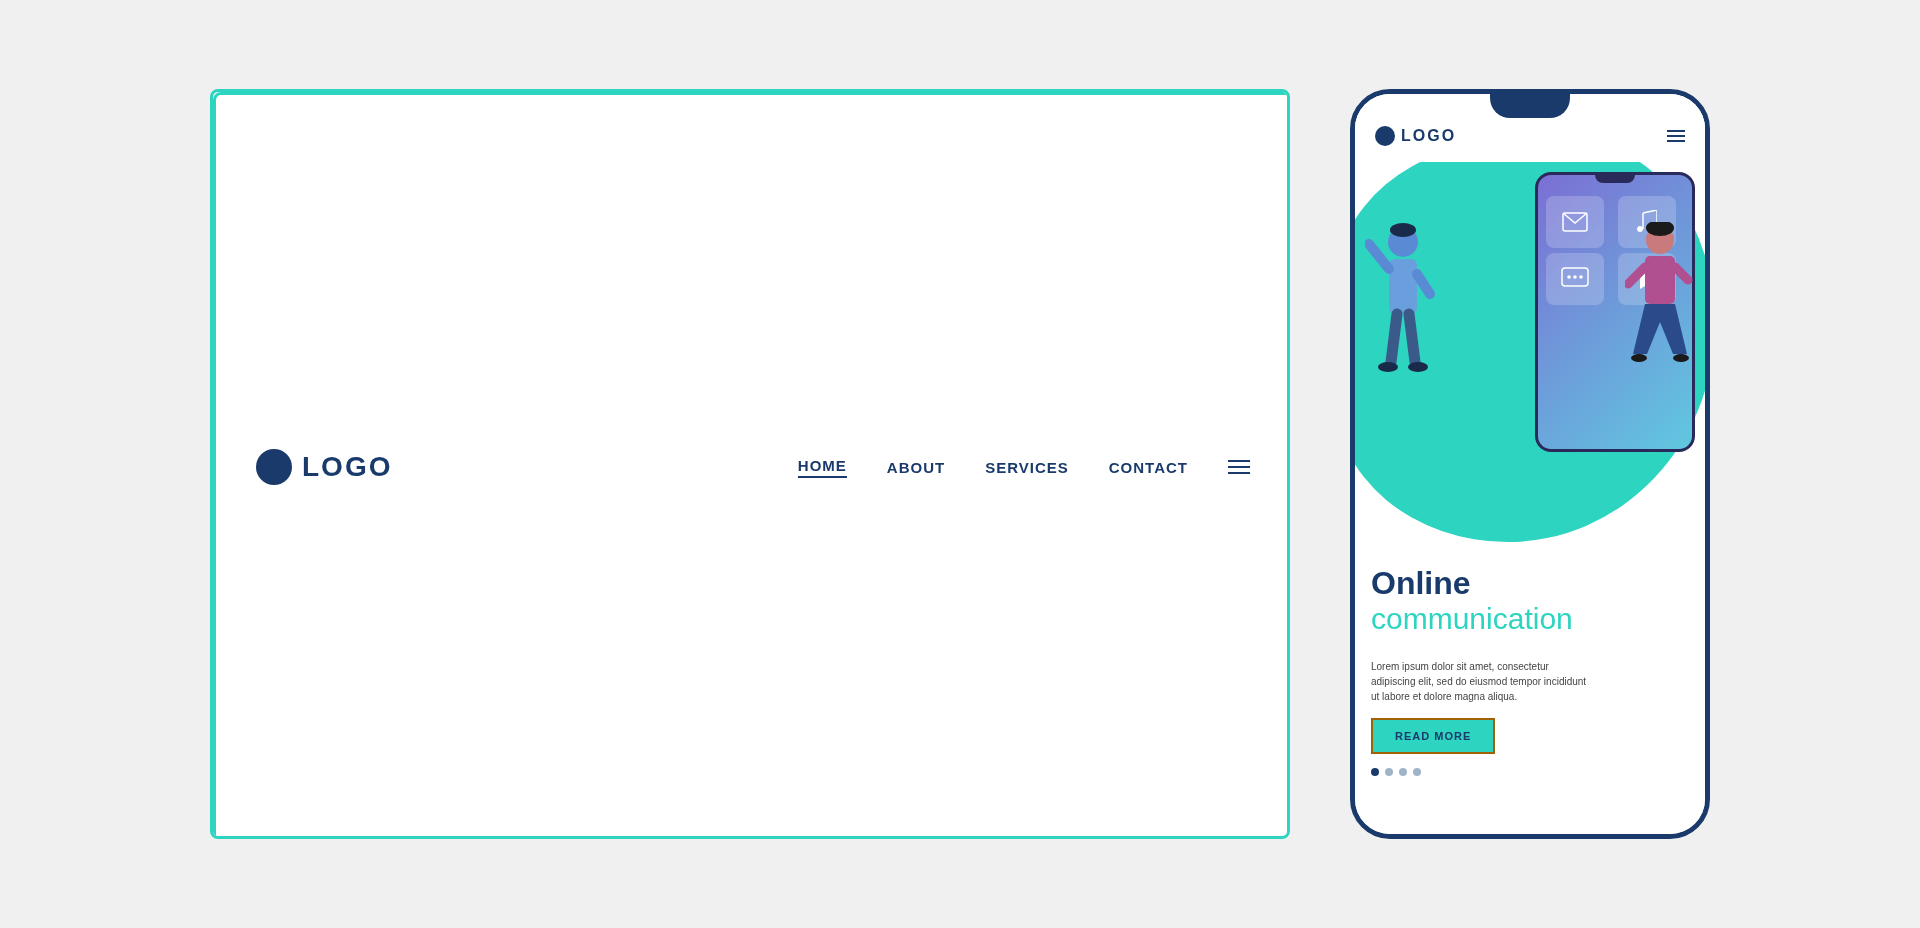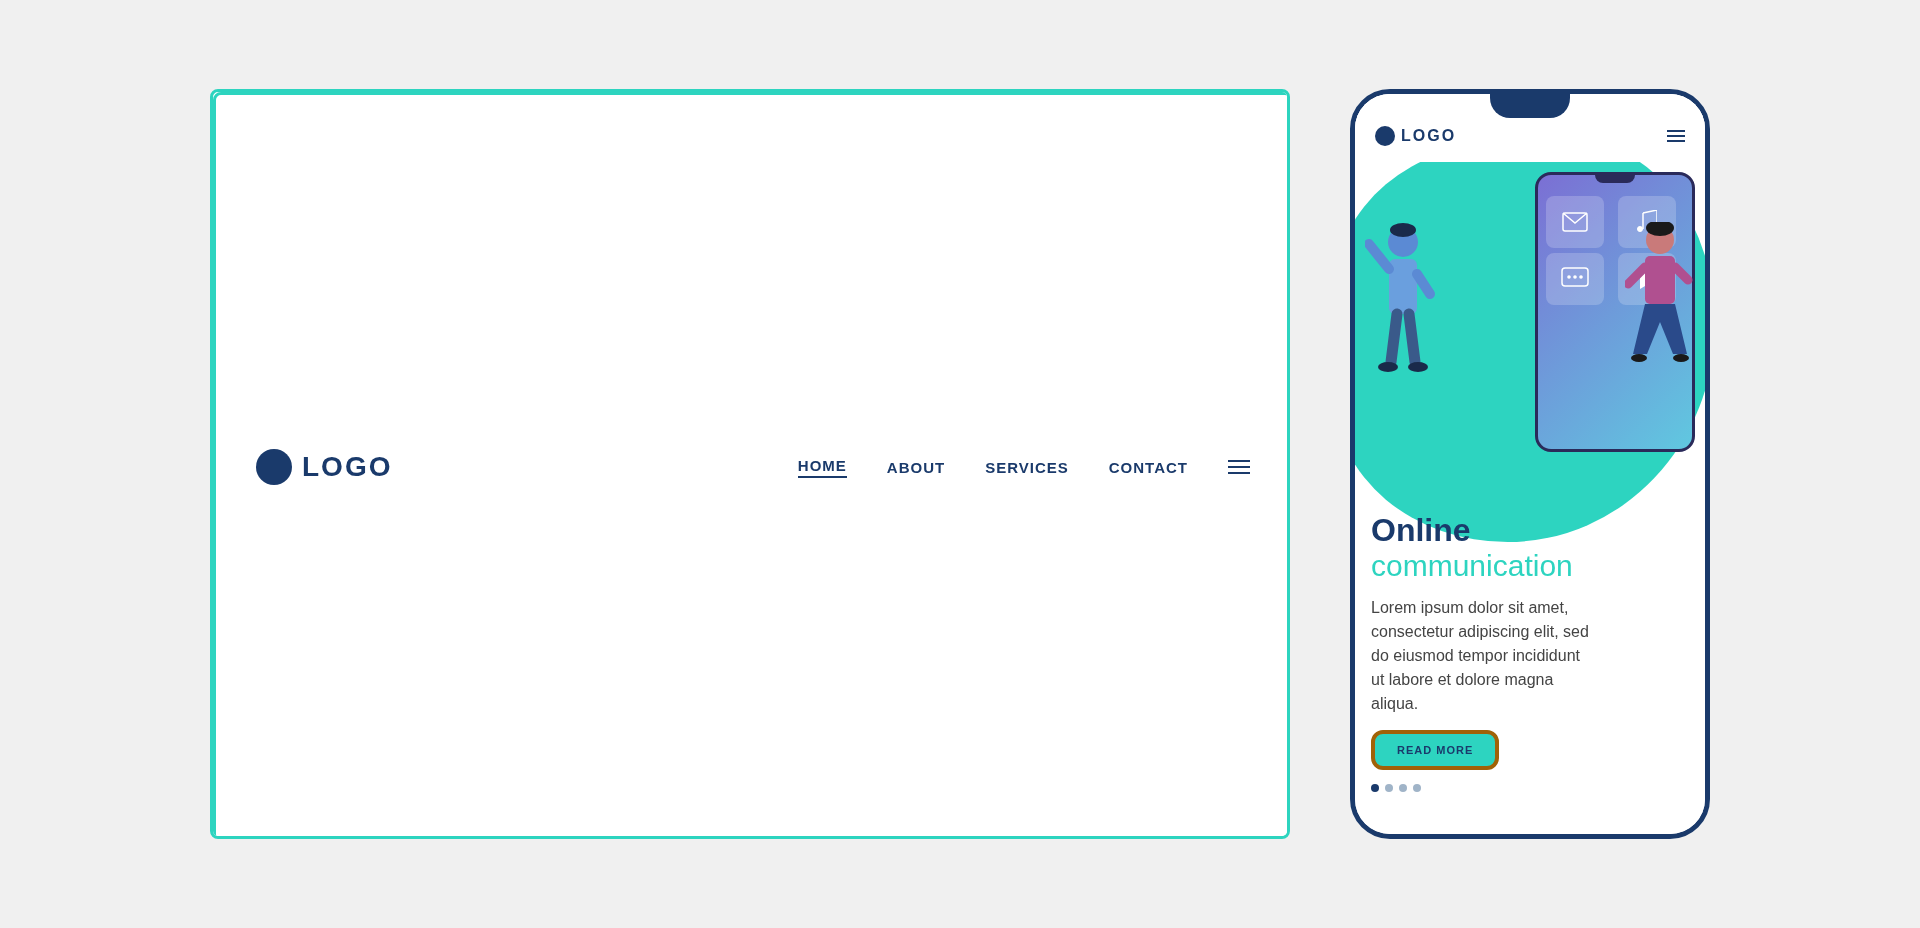--- a/index.html
+++ b/index.html
@@ -211,49 +211,49 @@
       height: 52px;
       background: rgba(255,255,255,0.2);
       border-radius: 8px;
       display: flex;
       align-items: center;
       justify-content: center;
     }
 
     .mobile-text-area {
       position: absolute;
-      bottom: 40px;
+      bottom: 56px;
       left: 16px;
       z-index: 10;
       width: 220px;
     }
 
     .mobile-title-online {
       font-size: 32px;
       font-weight: 700;
       color: #1a3a6b;
     }
     .mobile-title-comm {
       font-size: 30px;
       color: #2dd4c0;
       font-weight: 400;
     }
     .mobile-description {
-      font-size: 16px;
+      font-size: 10px;
       color: #444;
       line-height: 1.5;
-      margin-top: 13px;
+      margin-top: 23px;
     }
     .mobile-read-more {
       display: inline-block;
       margin-top: 14px;
       padding: 10px 22px;
-      border: 4px solid #a16207;
+      border: 2px solid #a16207;
       background: #2dd4c0;
-      border-radius: 12px;
+      border-radius: 0;
       color: #1a3a6b;
       font-size: 11px;
       font-weight: 700;
       letter-spacing: 1px;
     }
     .mobile-dots {
       display: flex;
       gap: 6px;
       margin-top: 14px;
     }

